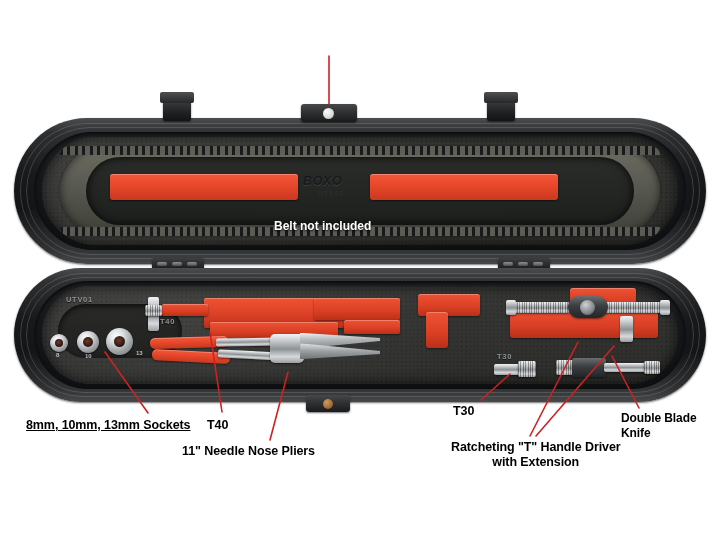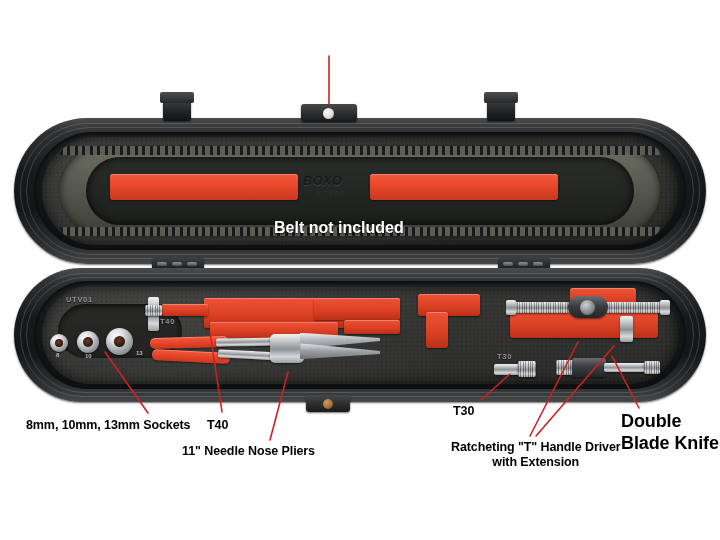--- a/index.html
+++ b/index.html
@@ -10,25 +10,25 @@
   }
   #stage{position:absolute;left:0;top:0;width:720px;height:540px;}
 
   
   .anno{
     position:absolute;color:#000;font-weight:bold;
     font-family:"Liberation Sans", sans-serif;
     line-height:1.22;white-space:pre-line;letter-spacing:-0.1px;
   }
   #anno-top{left:218px;top:20px;font-size:12.5px;}
-  #anno-sockets{left:26px;top:418px;font-size:12.5px;}
+  #anno-sockets{left:26px;top:418px;font-size:12.5px;text-decoration:underline;}
   #anno-t40{left:207px;top:418px;font-size:12.5px;}
   #anno-pliers{left:182px;top:444px;font-size:12.5px;}
   #anno-t30{left:453px;top:404px;font-size:12.5px;}
-  #anno-knife{left:586px;top:411px;font-size:18px;padding-left:35px;}
+  #anno-knife{left:586px;top:411px;font-size:12px;padding-left:35px;}
   #anno-ratchet{left:451px;top:440px;font-size:12.5px;text-align:center;}
 
   
   svg.leaders{position:absolute;left:0;top:0;width:720px;height:540px;pointer-events:none;}
 
   
   .shell{position:absolute;}
 
   .shell-outer{
     position:absolute;left:0;top:0;right:0;bottom:0;
@@ -153,21 +153,21 @@
     position:absolute;border-radius:2px;
     background:linear-gradient(180deg,#6b6e71 0%,#3b3e41 45%,#232629 100%);
     box-shadow:0 1px 2px rgba(0,0,0,.5);
   }
 
   
   .case-text{
     position:absolute;color:#ffffff;font-weight:bold;
     font-family:"Liberation Sans", sans-serif;
   }
-  #belt-note{left:274px;top:219px;font-size:16px;text-shadow:0 1px 2px rgba(0,0,0,.9);}
+  #belt-note{left:274px;top:219px;font-size:12px;text-shadow:0 1px 2px rgba(0,0,0,.9);}
   #brand{
     left:303px;top:174px;font-size:12.5px;color:#171a1c;letter-spacing:.6px;
     font-style:italic;text-shadow:0 1px 0 rgba(255,255,255,.10);
   }
   #brand-sub{
     left:318px;top:190px;font-size:6.5px;color:#2b2e30;letter-spacing:1.3px;font-weight:bold;
   }
   .foam-label{
     position:absolute;color:#8e9195;font-weight:bold;
     font-family:"Liberation Sans", sans-serif;font-size:7.5px;letter-spacing:.7px;

